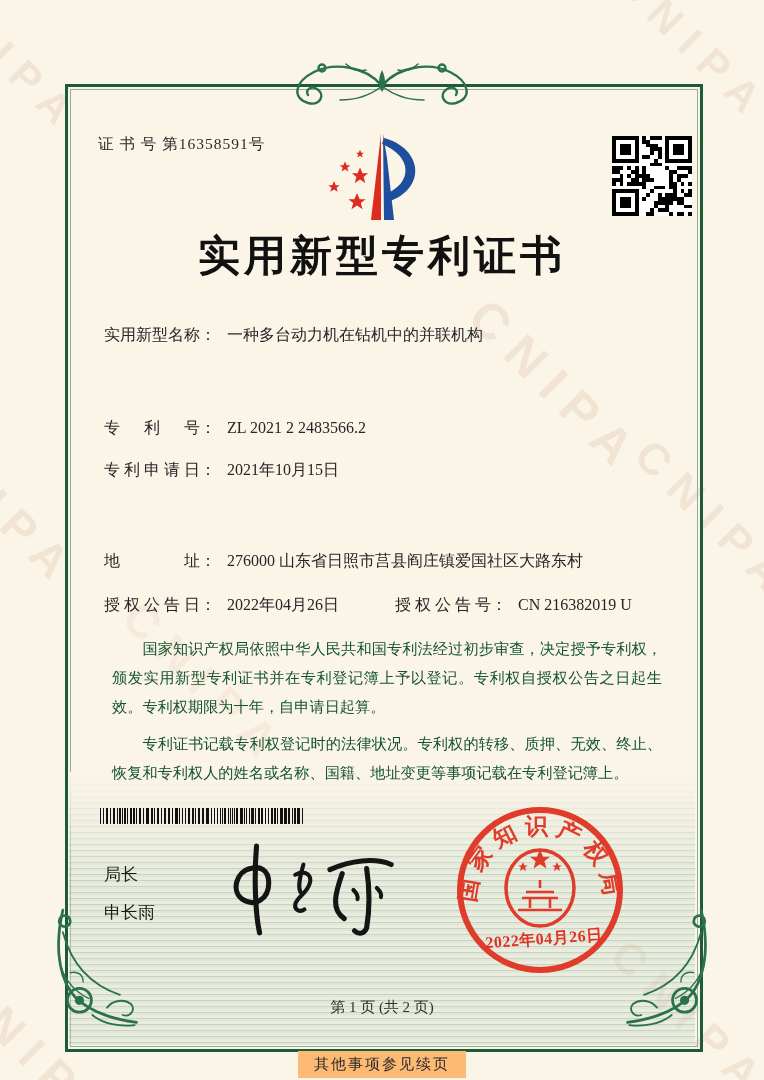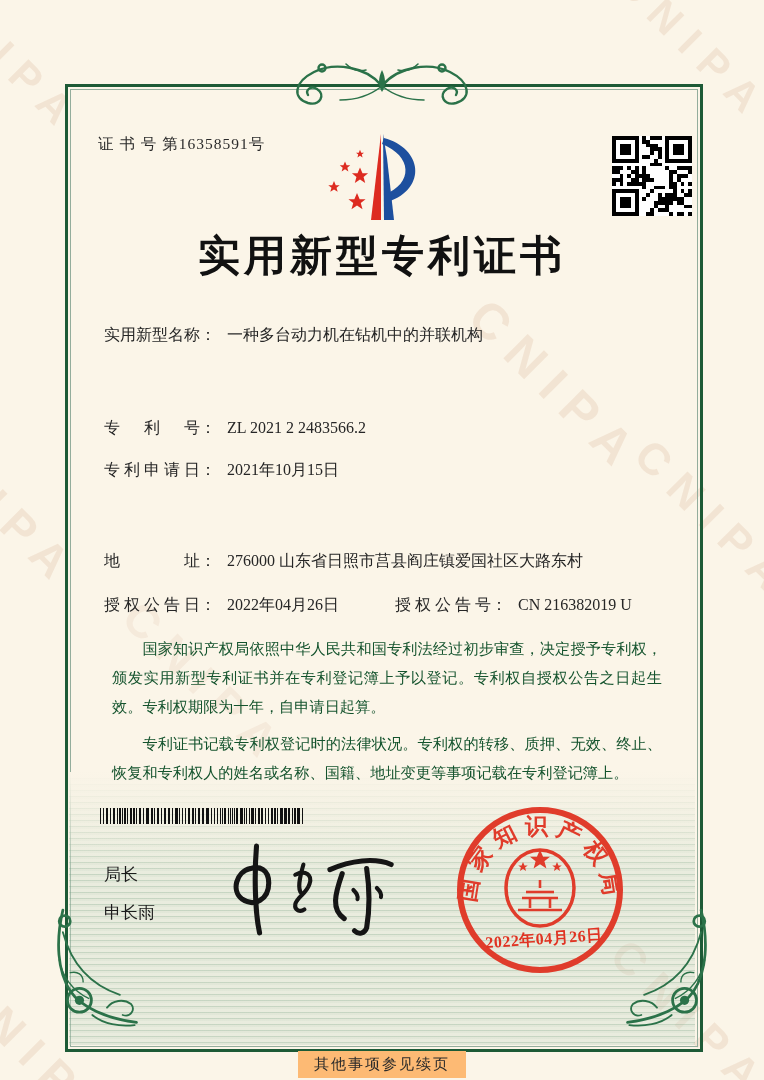--- a/index.html
+++ b/index.html
@@ -375,15 +375,16 @@
         <path d="M74,90 L102,90"></path>
         <path d="M70,96 L106,96"></path>
         <path d="M78,96 L78,106 M98,96 L98,106"></path>
         <path d="M66,108 L110,108"></path>
         <path d="M88,78 L88,86"></path>
       </g>
     </g>
   </svg>
   <div class="seal-date">2022年04月26日</div>
 
+  <div class="pageno">第 1 页 (共 2 页)</div>
   <div class="note">其他事项参见续页</div>
 
 </div>
 
 </body></html>

